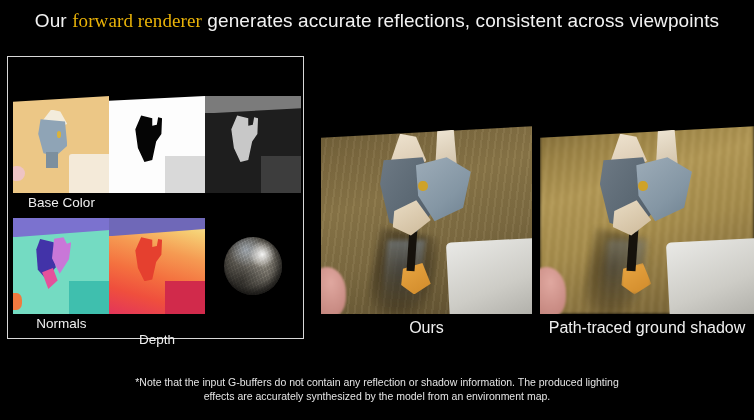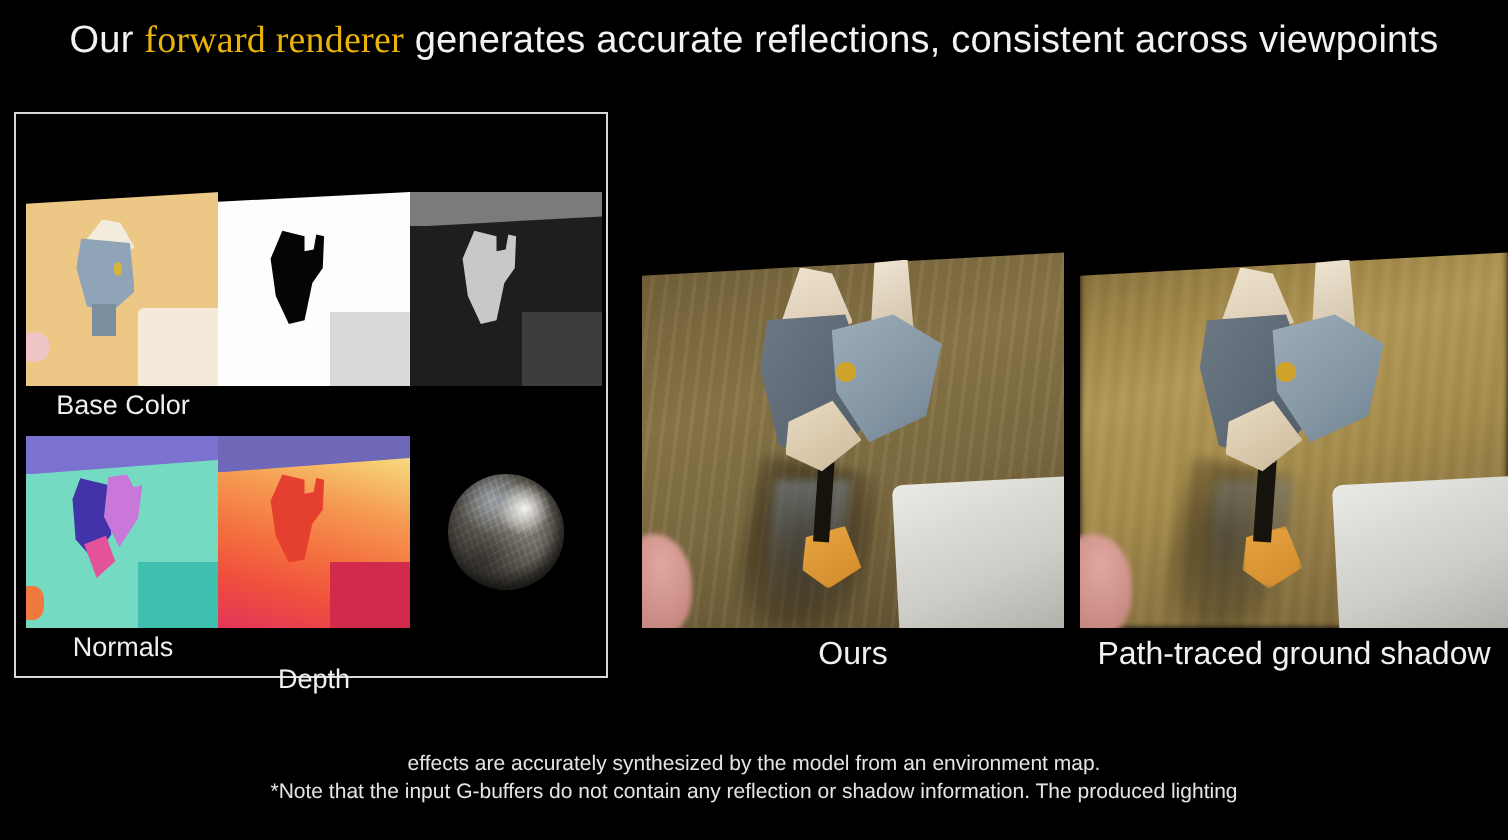--- a/index.html
+++ b/index.html
@@ -435,15 +435,15 @@
   <div class="sc-ear1"></div>
   <div class="sc-ear2"></div>
   <div class="sc-body"></div>
   <div class="sc-body2"></div>
   <div class="sc-muzzle"></div>
   <div class="sc-eye"></div>
 </div>
 <div class="render-label" id="render-label-gt">Path-traced ground shadow</div>
 
 <div id="footnote">
+  <div>*Note that the input G-buffers do not contain any reflection or shadow information. The produced lighting</div>
   <div>effects are accurately synthesized by the model from an environment map.</div>
-  <div>*Note that the input G-buffers do not contain any reflection or shadow information. The produced lighting</div>
 </div>
 
 </body></html>

